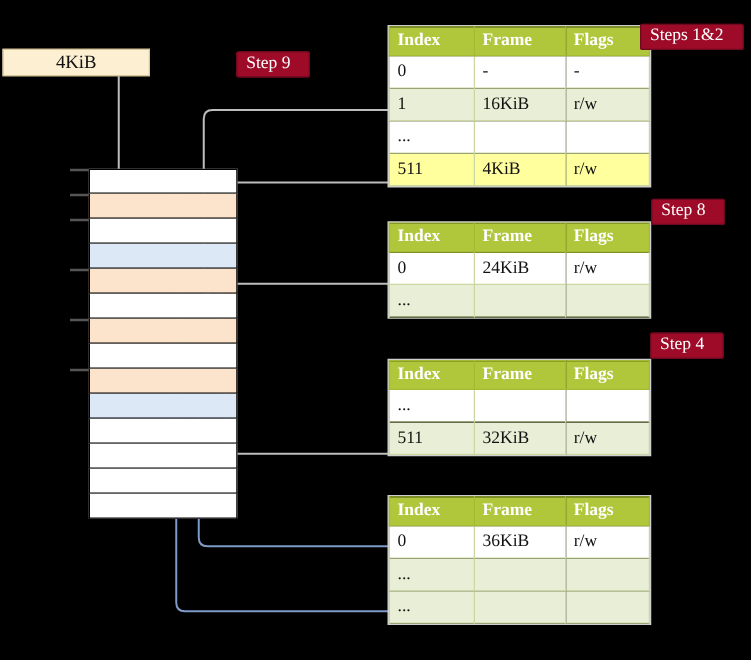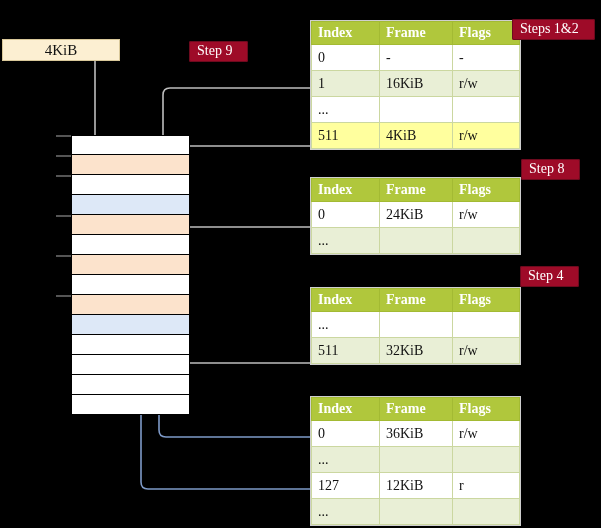--- a/index.html
+++ b/index.html
@@ -211,25 +211,20 @@
           <tr class="r-white">
             <td class="col-index">0</td>
             <td class="col-frame">36KiB</td>
             <td class="col-flags">r/w</td>
           </tr>
           <tr class="r-tint">
             <td class="col-index">...</td>
             <td class="col-frame"></td>
             <td class="col-flags"></td>
           </tr>
-          <tr class="r-white">
-            <td class="col-index">127</td>
-            <td class="col-frame">12KiB</td>
-            <td class="col-flags">r</td>
-          </tr>
           <tr class="r-tint">
             <td class="col-index">...</td>
             <td class="col-frame"></td>
             <td class="col-flags"></td>
           </tr>
         </tbody>
       </table>
     </div>
 
   <div id="badges-wrap">

